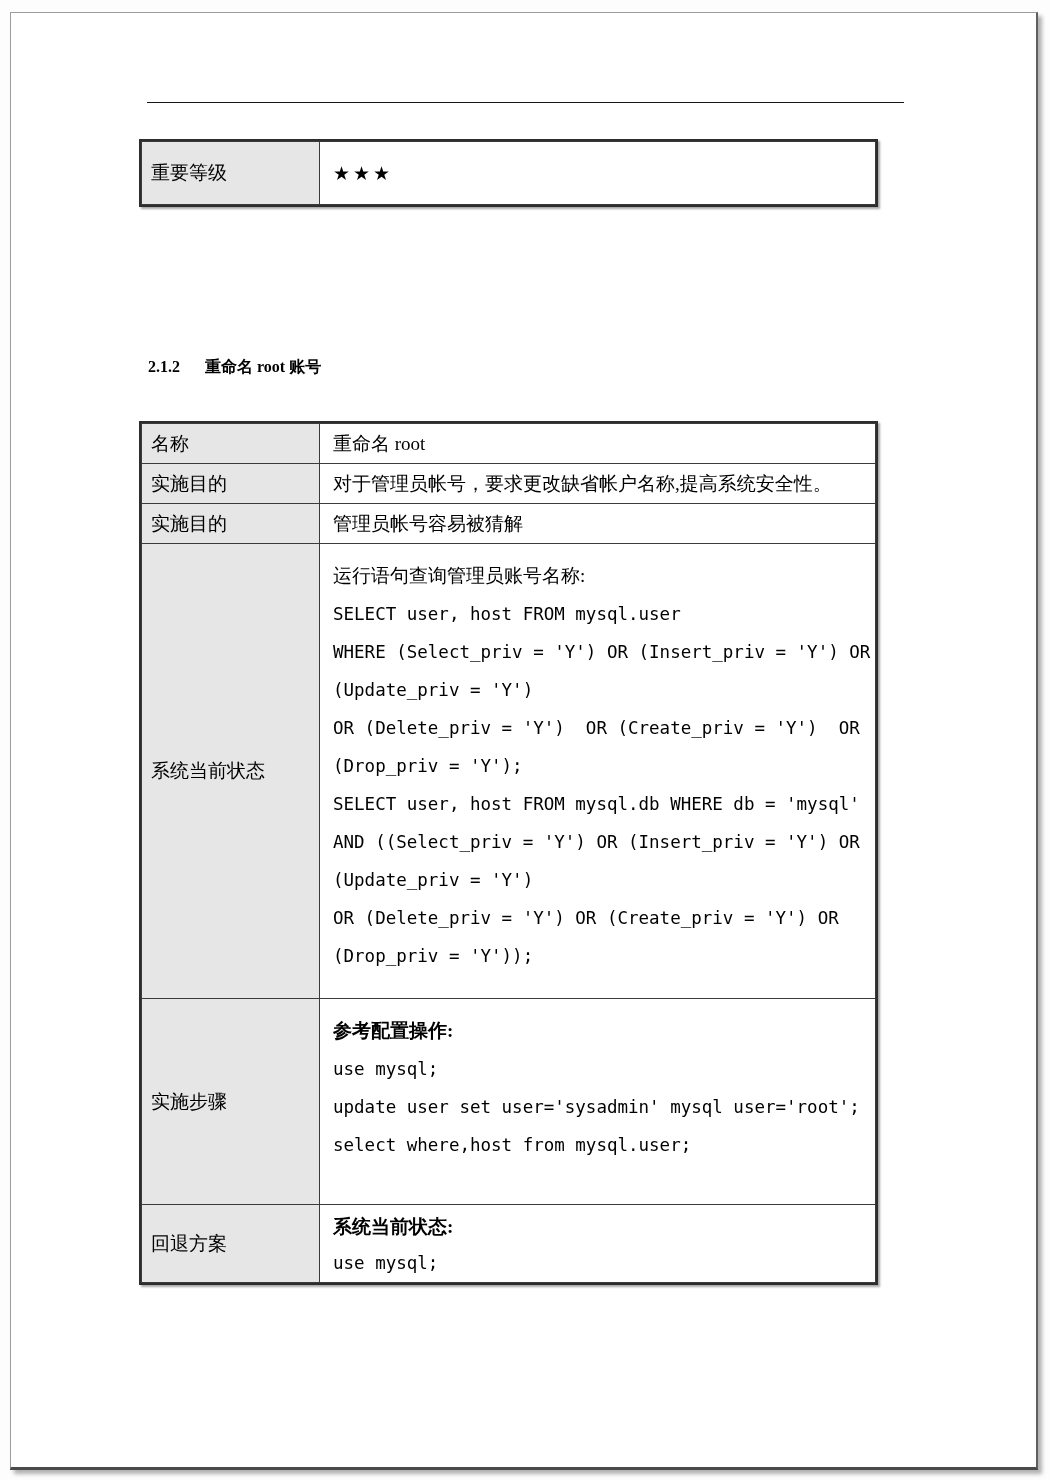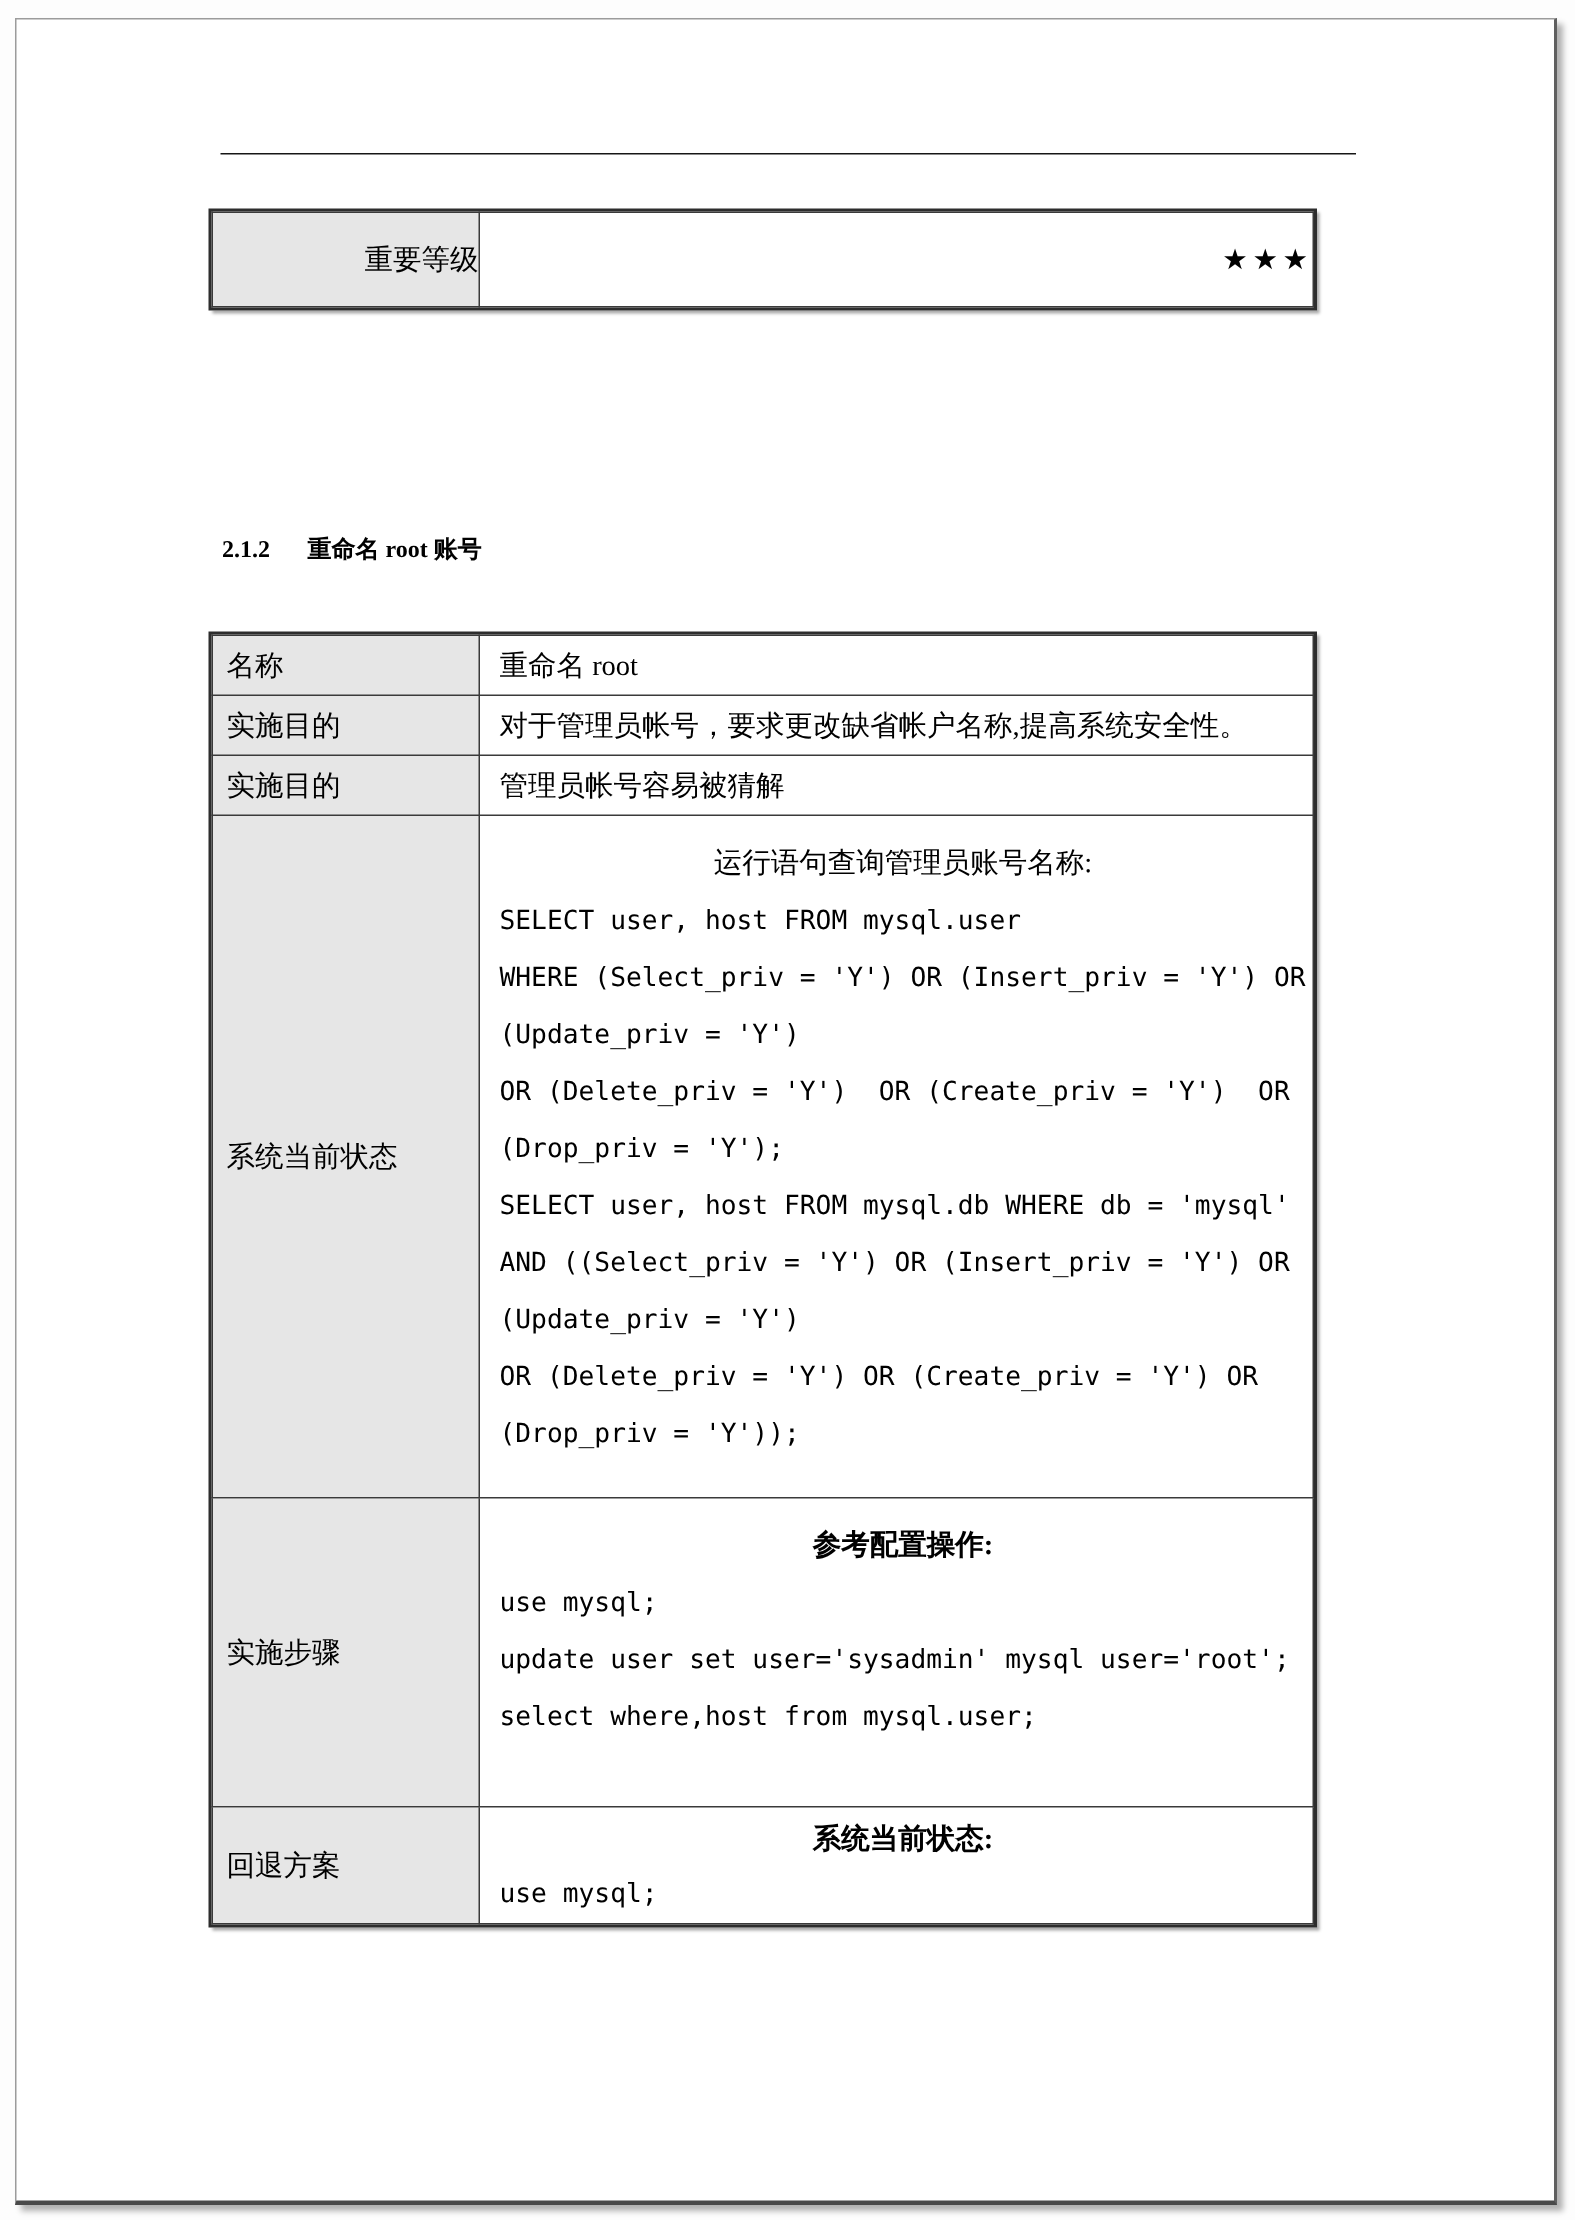--- a/index.html
+++ b/index.html
@@ -39,38 +39,38 @@
     vertical-align: middle;
     padding-left: 9px;
     font-size: 19px;
   }
   col.c-label { width: 178px; }
   td.val { vertical-align: middle; padding-left: 13px; font-size: 19px; }
   td.multi { vertical-align: top; padding: 13px 4px 0 13px; }
   td.multi-tight { vertical-align: top; padding: 3px 4px 0 13px; }
   .line { line-height: 38px; white-space: pre; }
   .multi-tight .line { line-height: 37px; }
-  .cn { font-size: 19px; text-align: center; }
+  .cn { font-size: 19px; }
   .code {
     font-family: "DejaVu Sans Mono", "Liberation Mono", monospace;
     font-size: 17.5px;
   }
   .b { font-weight: bold; }
   .stars { font-size: 25px; letter-spacing: 3px; }
   .heading {
     position: absolute; left: 137px; top: 340px;
     font-size: 16px; font-weight: bold; line-height: 28px;
     white-space: pre;
   }
   .heading .num {
     display: inline-block;
     margin-right: 25px;
     font-family: "Liberation Serif", serif;
   }
-  tr.h62  { height: 63px; text-align: right; }
+  tr.h62  { height: 63px; }
   tr.h64  { height: 65px; }
   tr.h39  { height: 39px; }
   tr.h40  { height: 40px; }
   tr.h454 { height: 455px; }
   tr.h205 { height: 206px; }
   tr.h72  { height: 73px; }
 </style>
 </head>
 <body>
 

